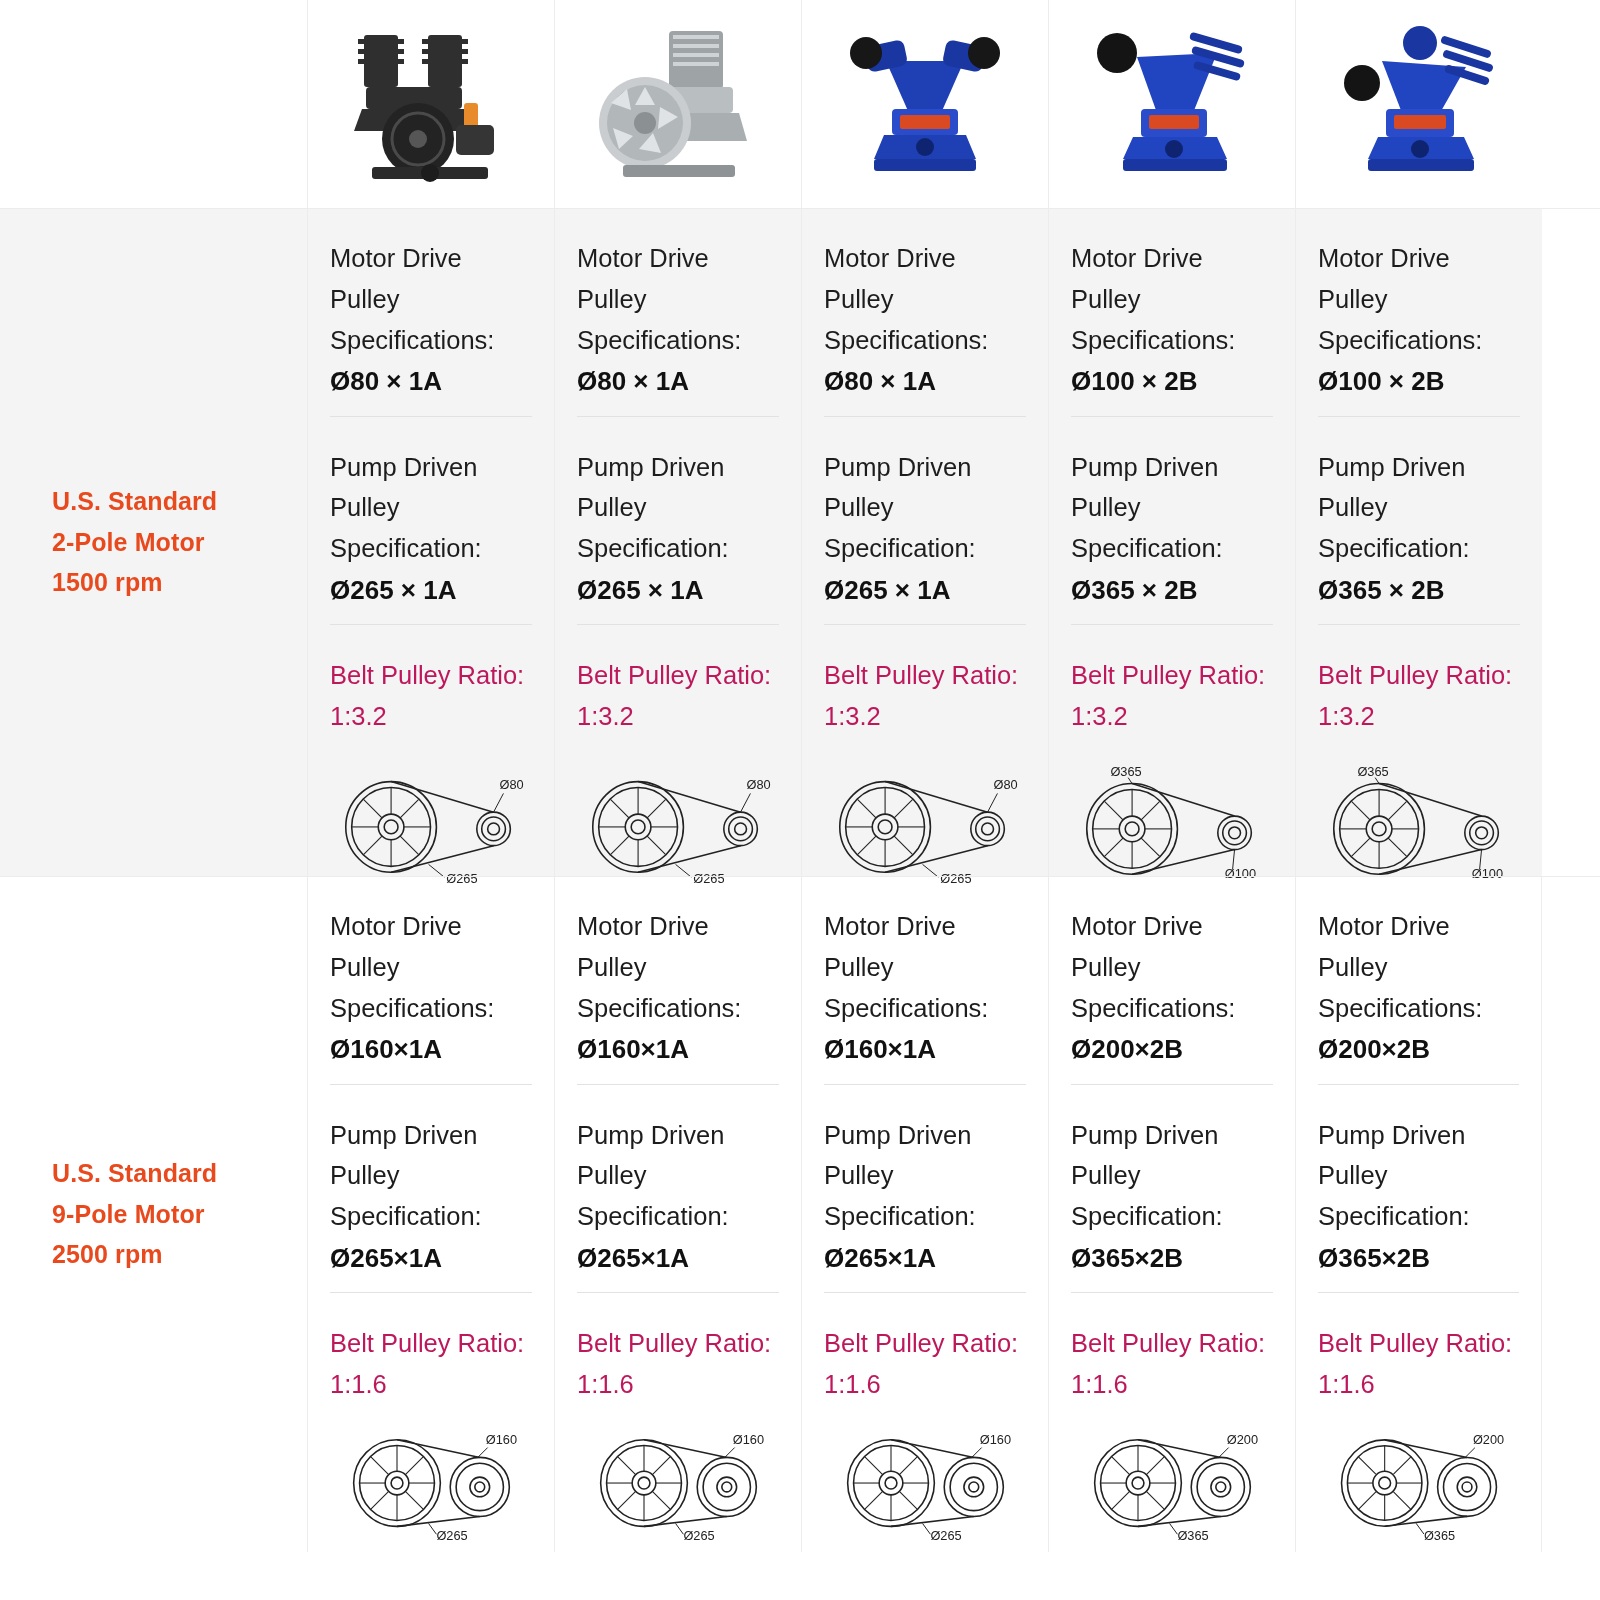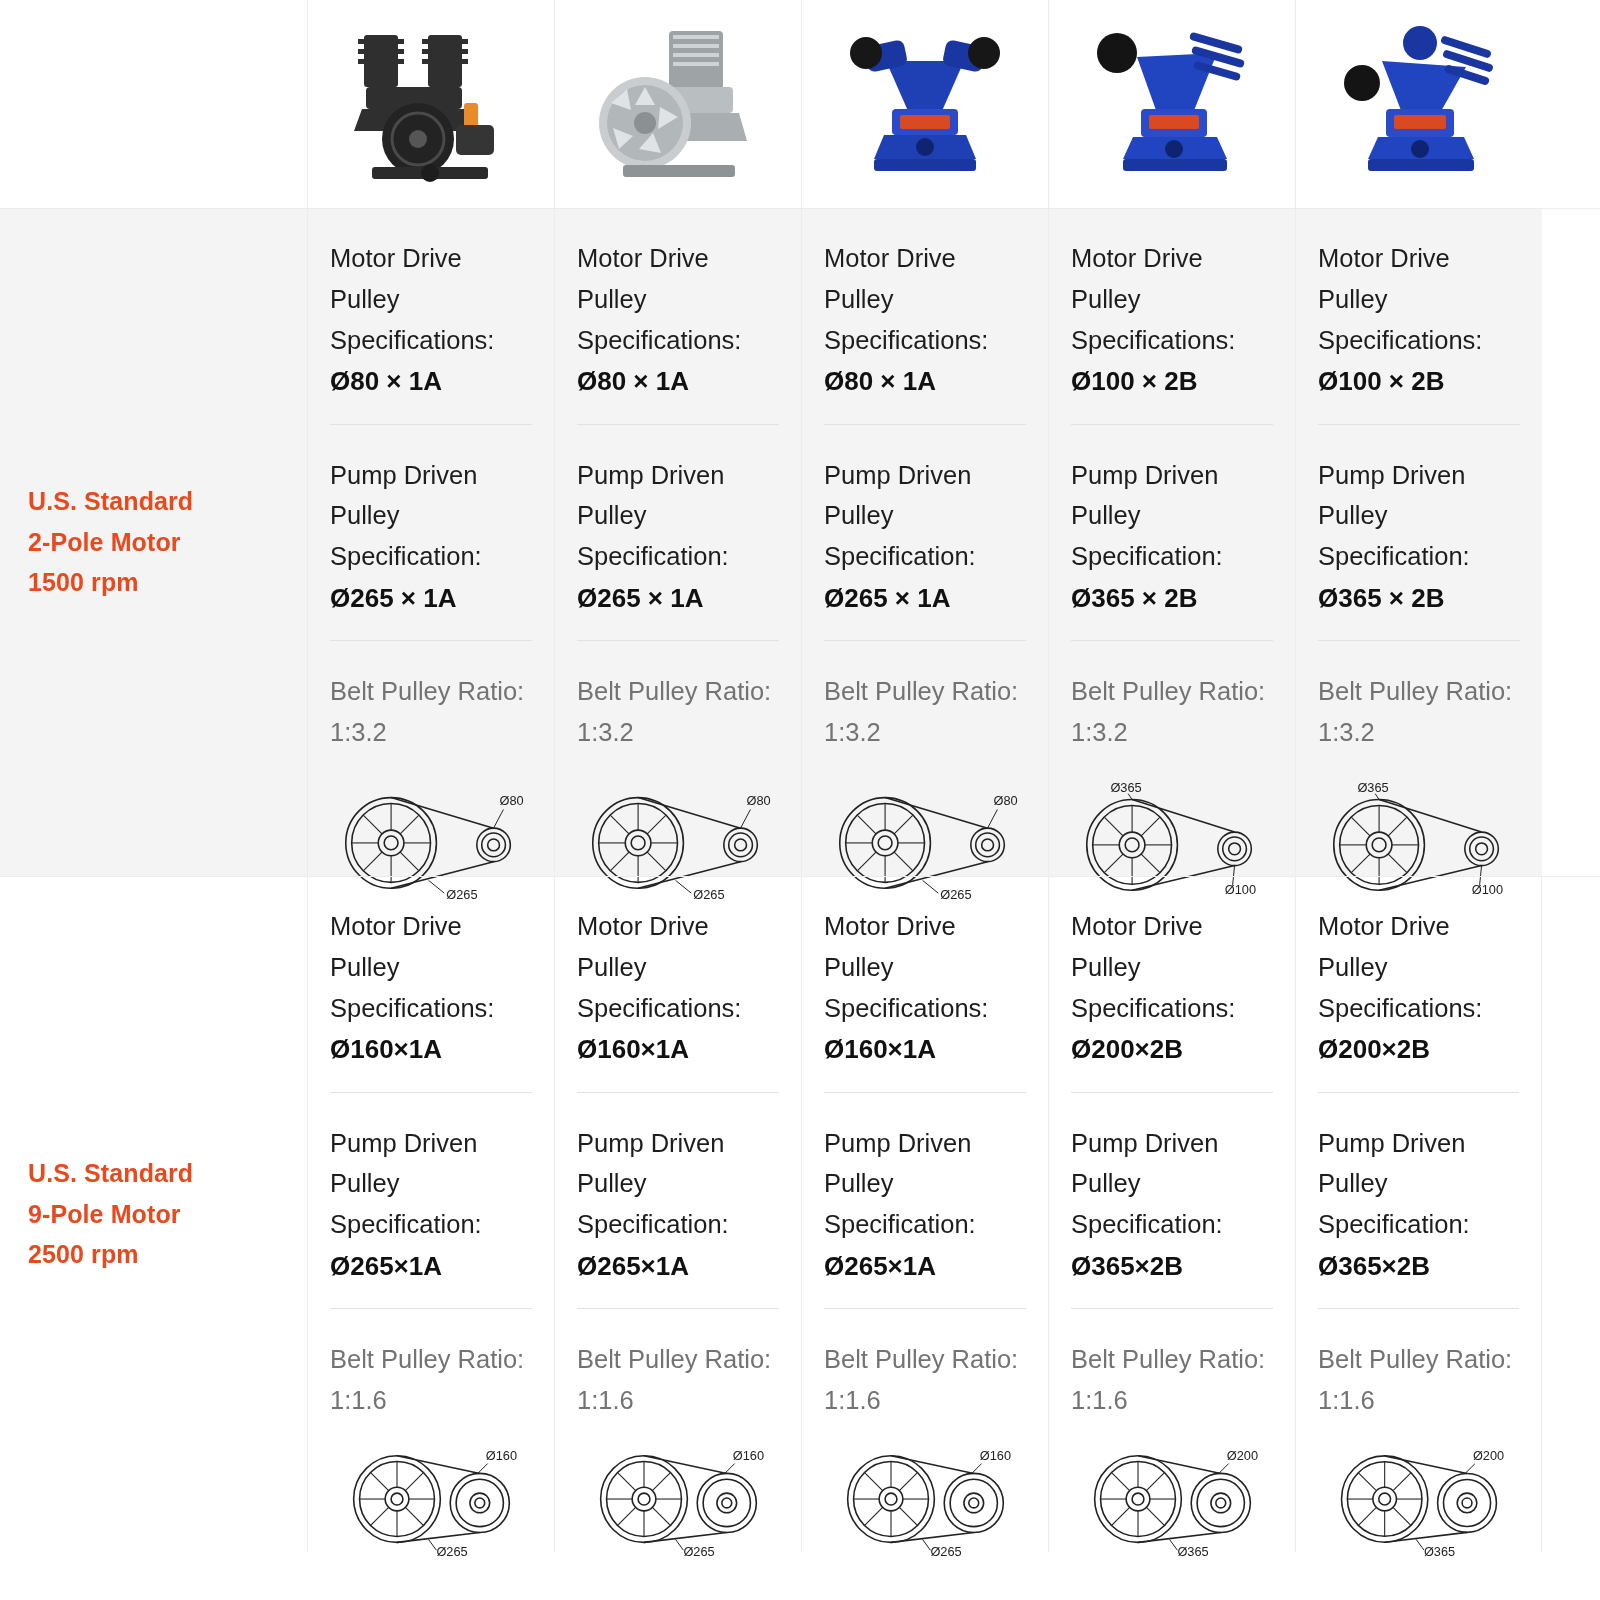--- a/index.html
+++ b/index.html
@@ -41,61 +41,61 @@
     align-items: center;
     justify-content: center;
   }
   .imgcell:last-child { border-right: 1px solid #ececec; }
 
   .corner { background: #ffffff; }
 
   .rowlabel {
     display: flex;
     align-items: center;
-    padding-left: 28px;
+    padding-left: 52px;
     box-sizing: border-box;
   }
   .rowlabel .label-text {
     color: #e8491d;
     font-size: 25px;
     line-height: 1.62;
     font-weight: 700;
     letter-spacing: .1px;
   }
 
   .speccell {
     border-left: 1px solid #ececec;
     padding: 0 22px;
     box-sizing: border-box;
   }
   .speccell:last-child { border-right: 1px solid #ececec; }
 
   .spec-block {
-    padding: 30px 0 22px 0;
+    padding: 30px 0 14px 0;
     border-bottom: 1px solid #e2e2e2;
   }
   .spec-block.last { border-bottom: none; padding-bottom: 6px; }
 
   .spec-title {
     font-size: 25.5px;
     line-height: 1.6;
     color: #1d1d1d;
     font-weight: 400;
   }
   .spec-value {
     font-size: 26px;
     line-height: 1.55;
     font-weight: 700;
     color: #111111;
     margin-top: 1px;
   }
   .ratio-line {
     font-size: 25.5px;
     line-height: 1.6;
-    color: #737373;
+    color: #be185d;
   }
 
   .diagram {
     margin-top: 20px;
     display: flex;
     justify-content: center;
   }
   .diagram svg { display: block; }
 
   

